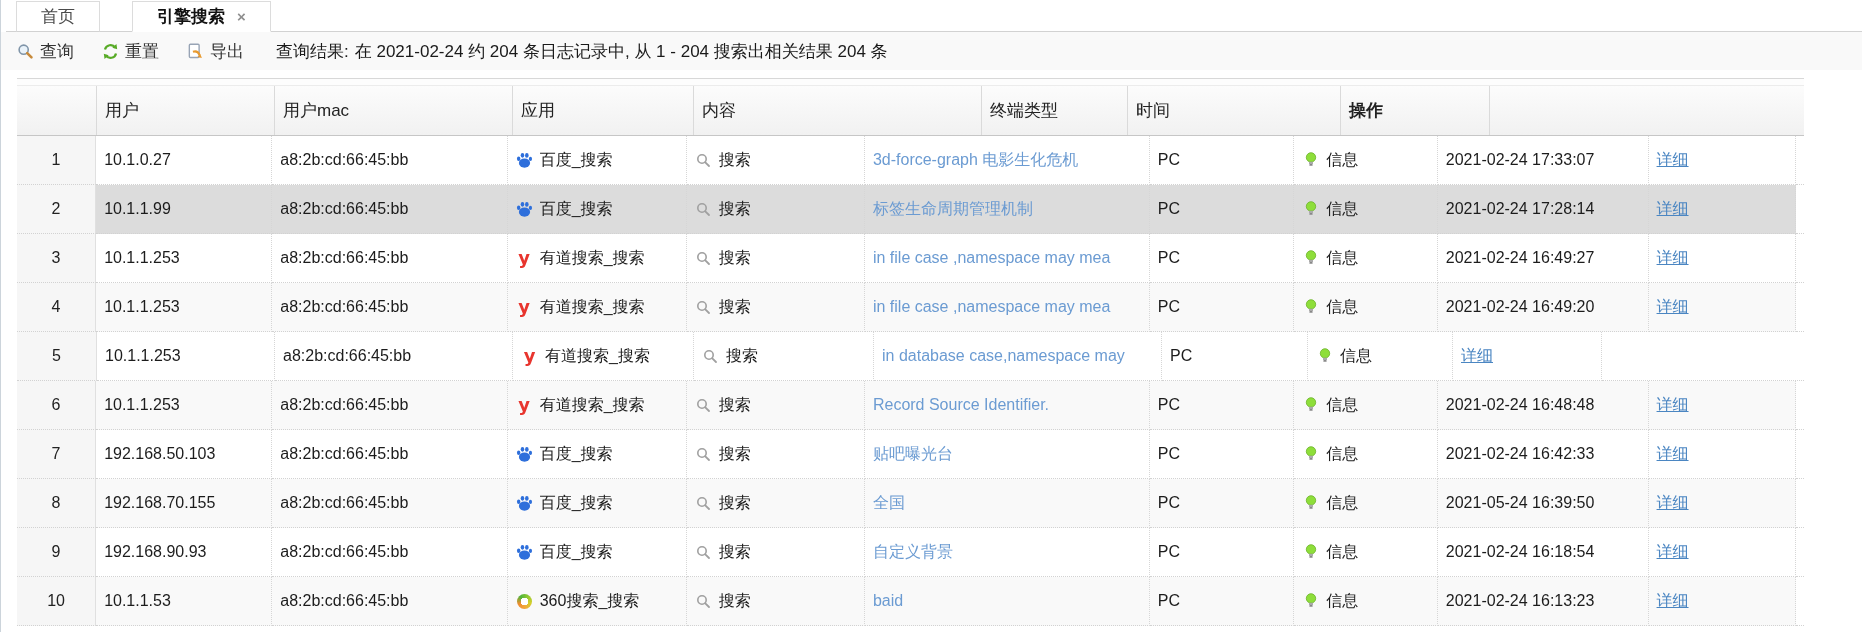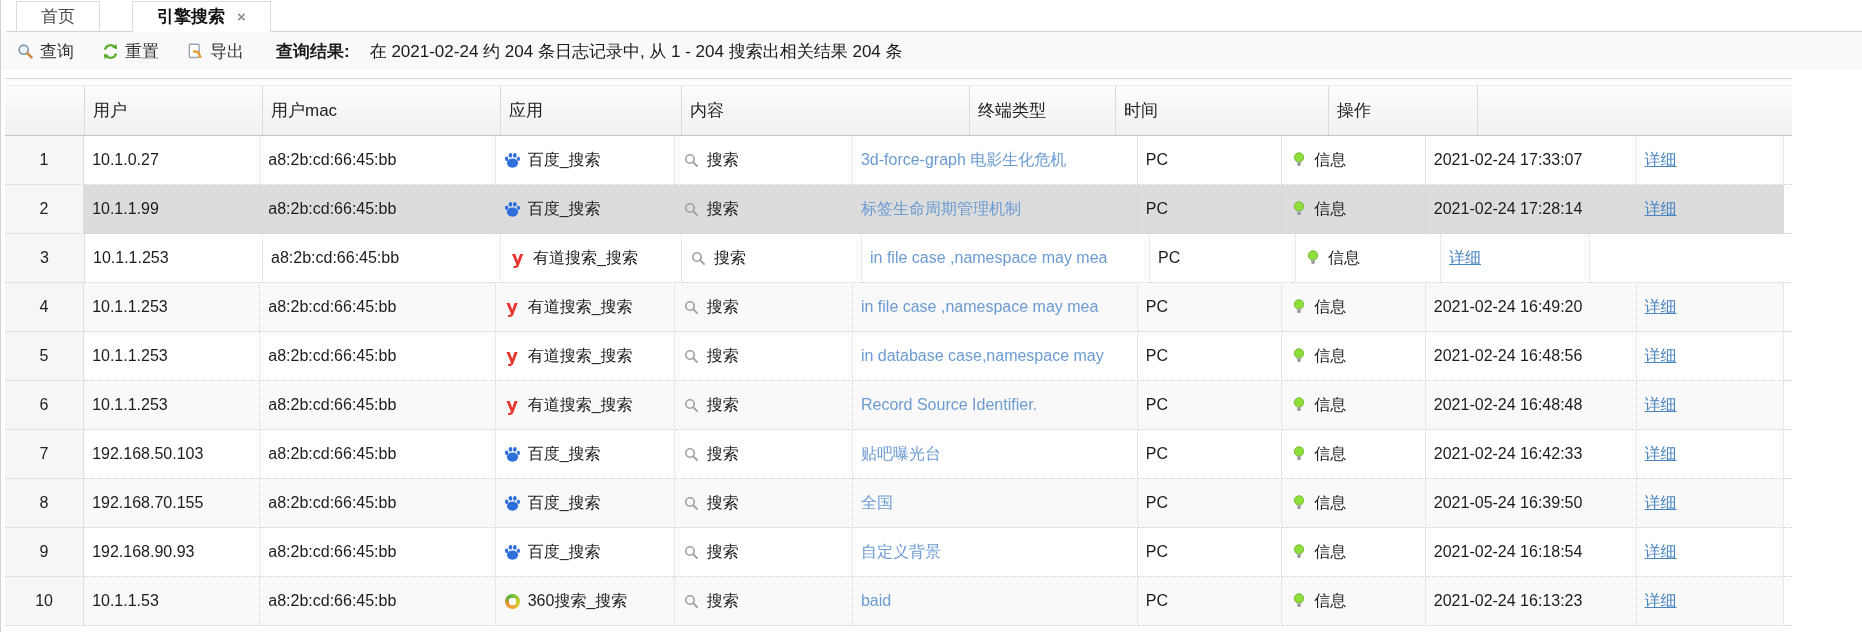--- a/index.html
+++ b/index.html
@@ -17,24 +17,24 @@
   .tab + .tab { margin-left:32px; }
   .tab.active { border-bottom:1px solid #fff; font-weight:bold; color:#111; }
   .tab-close { font-size:15px; font-weight:bold; color:#8f8f8f; line-height:1; cursor:pointer; }
 
   
   .toolbar { position:absolute; left:0; top:32px; width:100%; height:38px;
     background:#f9f9f9; display:flex; align-items:center; padding-left:16px; font-size:17px; color:#222; }
   .tbtn { display:flex; align-items:center; gap:6px; margin-right:28px; cursor:pointer; color:#333; }
   .tbtn .ico { display:inline-flex; width:17px; height:17px; align-items:center; justify-content:center; }
   .result { margin-left:4px; white-space:nowrap; color:#1a1a1a; }
-  .result b { font-weight:bold; margin-right:20px; }
+  .result b { font-weight:normal; margin-right:6px; }
 
   
-  .grid { position:absolute; left:4px; top:78px; width:1787px; }
+  .grid { position:absolute; left:16px; top:78px; width:1787px; }
   .grid-strip { height:8px; background:#fdfdfd; border-top:1px solid #d8d8d8; border-bottom:1px solid #ececec; }
   .grid-header { display:flex; height:50px; background:linear-gradient(#fcfcfc,#f1f1f1);
     border-bottom:1px solid #c6c6c6; }
   .hcell { display:flex; align-items:center; padding-left:8px; font-size:17px; color:#222;
     border-right:1px solid #dadada; height:100%; cursor:pointer; white-space:nowrap; overflow:hidden; }
   .hcell.filler { border-right:none; cursor:default; }
 
   .grid-body { }
   .row { display:flex; height:49px; background:#fff; }
   .row.even { background:#f9f9f9; }
@@ -114,21 +114,21 @@
   <div class="grid">
     <div class="grid-strip"></div>
     <div class="grid-header" id="grid-header">
         <div class="hcell" style="width: 80px;"></div>
         <div class="hcell" style="width: 178px;">用户</div>
         <div class="hcell" style="width: 238px;">用户mac</div>
         <div class="hcell" style="width: 181px;">应用</div>
         <div class="hcell" style="width: 288px;">内容</div>
         <div class="hcell" style="width: 146px;">终端类型</div>
         <div class="hcell" style="width: 213px;">时间</div>
-        <div class="hcell" style="width: 149px;">操作</div>
+        <div class="hcell" style="width: 149px; font-weight: bold;">操作</div>
         <div class="hcell filler" style="flex: 1 1 auto;"></div>
       </div>
     <div class="grid-body" id="grid-body">
         <div class="row">
     <div class="cell num" style="width:80px">1</div>
     <div class="cell" style="width:178px">10.1.0.27</div>
     <div class="cell" style="width:238px">a8:2b:cd:66:45:bb</div>
     <div class="cell" style="width:181px">
       <span class="app-ico">
               <svg width="17" height="17" viewBox="0 0 16 16" fill="#2e6fdb">
@@ -241,20 +241,21 @@
     <div class="cell" style="width:145px">
       <span class="app-ico">
               <svg width="12" height="16" viewBox="0 0 12 16">
                 <circle cx="6" cy="5.4" r="4.7" fill="#8ede3a" stroke="#6cb32a" stroke-width="0.8"></circle>
                 <rect x="4" y="9.8" width="4" height="2.2" fill="#aaa"></rect>
                 <rect x="4.3" y="12" width="3.4" height="1.8" rx="0.9" fill="#888"></rect>
               </svg>
             </span>
       <span>信息</span>
     </div>
+    <div class="cell" style="width:213px">2021-02-24 16:49:27</div>
     <div class="cell" style="width:149px">
       <span class="link-detail">详细</span>
     </div>
     <div class="cell filler"></div>
   </div>
         <div class="row even">
     <div class="cell num" style="width:80px">4</div>
     <div class="cell" style="width:178px">10.1.1.253</div>
     <div class="cell" style="width:238px">a8:2b:cd:66:45:bb</div>
     <div class="cell" style="width:181px">
@@ -318,21 +319,20 @@
     <div class="cell" style="width:145px">
       <span class="app-ico">
               <svg width="12" height="16" viewBox="0 0 12 16">
                 <circle cx="6" cy="5.4" r="4.7" fill="#8ede3a" stroke="#6cb32a" stroke-width="0.8"></circle>
                 <rect x="4" y="9.8" width="4" height="2.2" fill="#aaa"></rect>
                 <rect x="4.3" y="12" width="3.4" height="1.8" rx="0.9" fill="#888"></rect>
               </svg>
             </span>
       <span>信息</span>
     </div>
-    <div class="cell" style="width:213px">2021-02-24 16:48:56</div>
     <div class="cell" style="width:149px">
       <span class="link-detail">详细</span>
     </div>
     <div class="cell filler"></div>
   </div>
         <div class="row even">
     <div class="cell num" style="width:80px">6</div>
     <div class="cell" style="width:178px">10.1.1.253</div>
     <div class="cell" style="width:238px">a8:2b:cd:66:45:bb</div>
     <div class="cell" style="width:181px">

